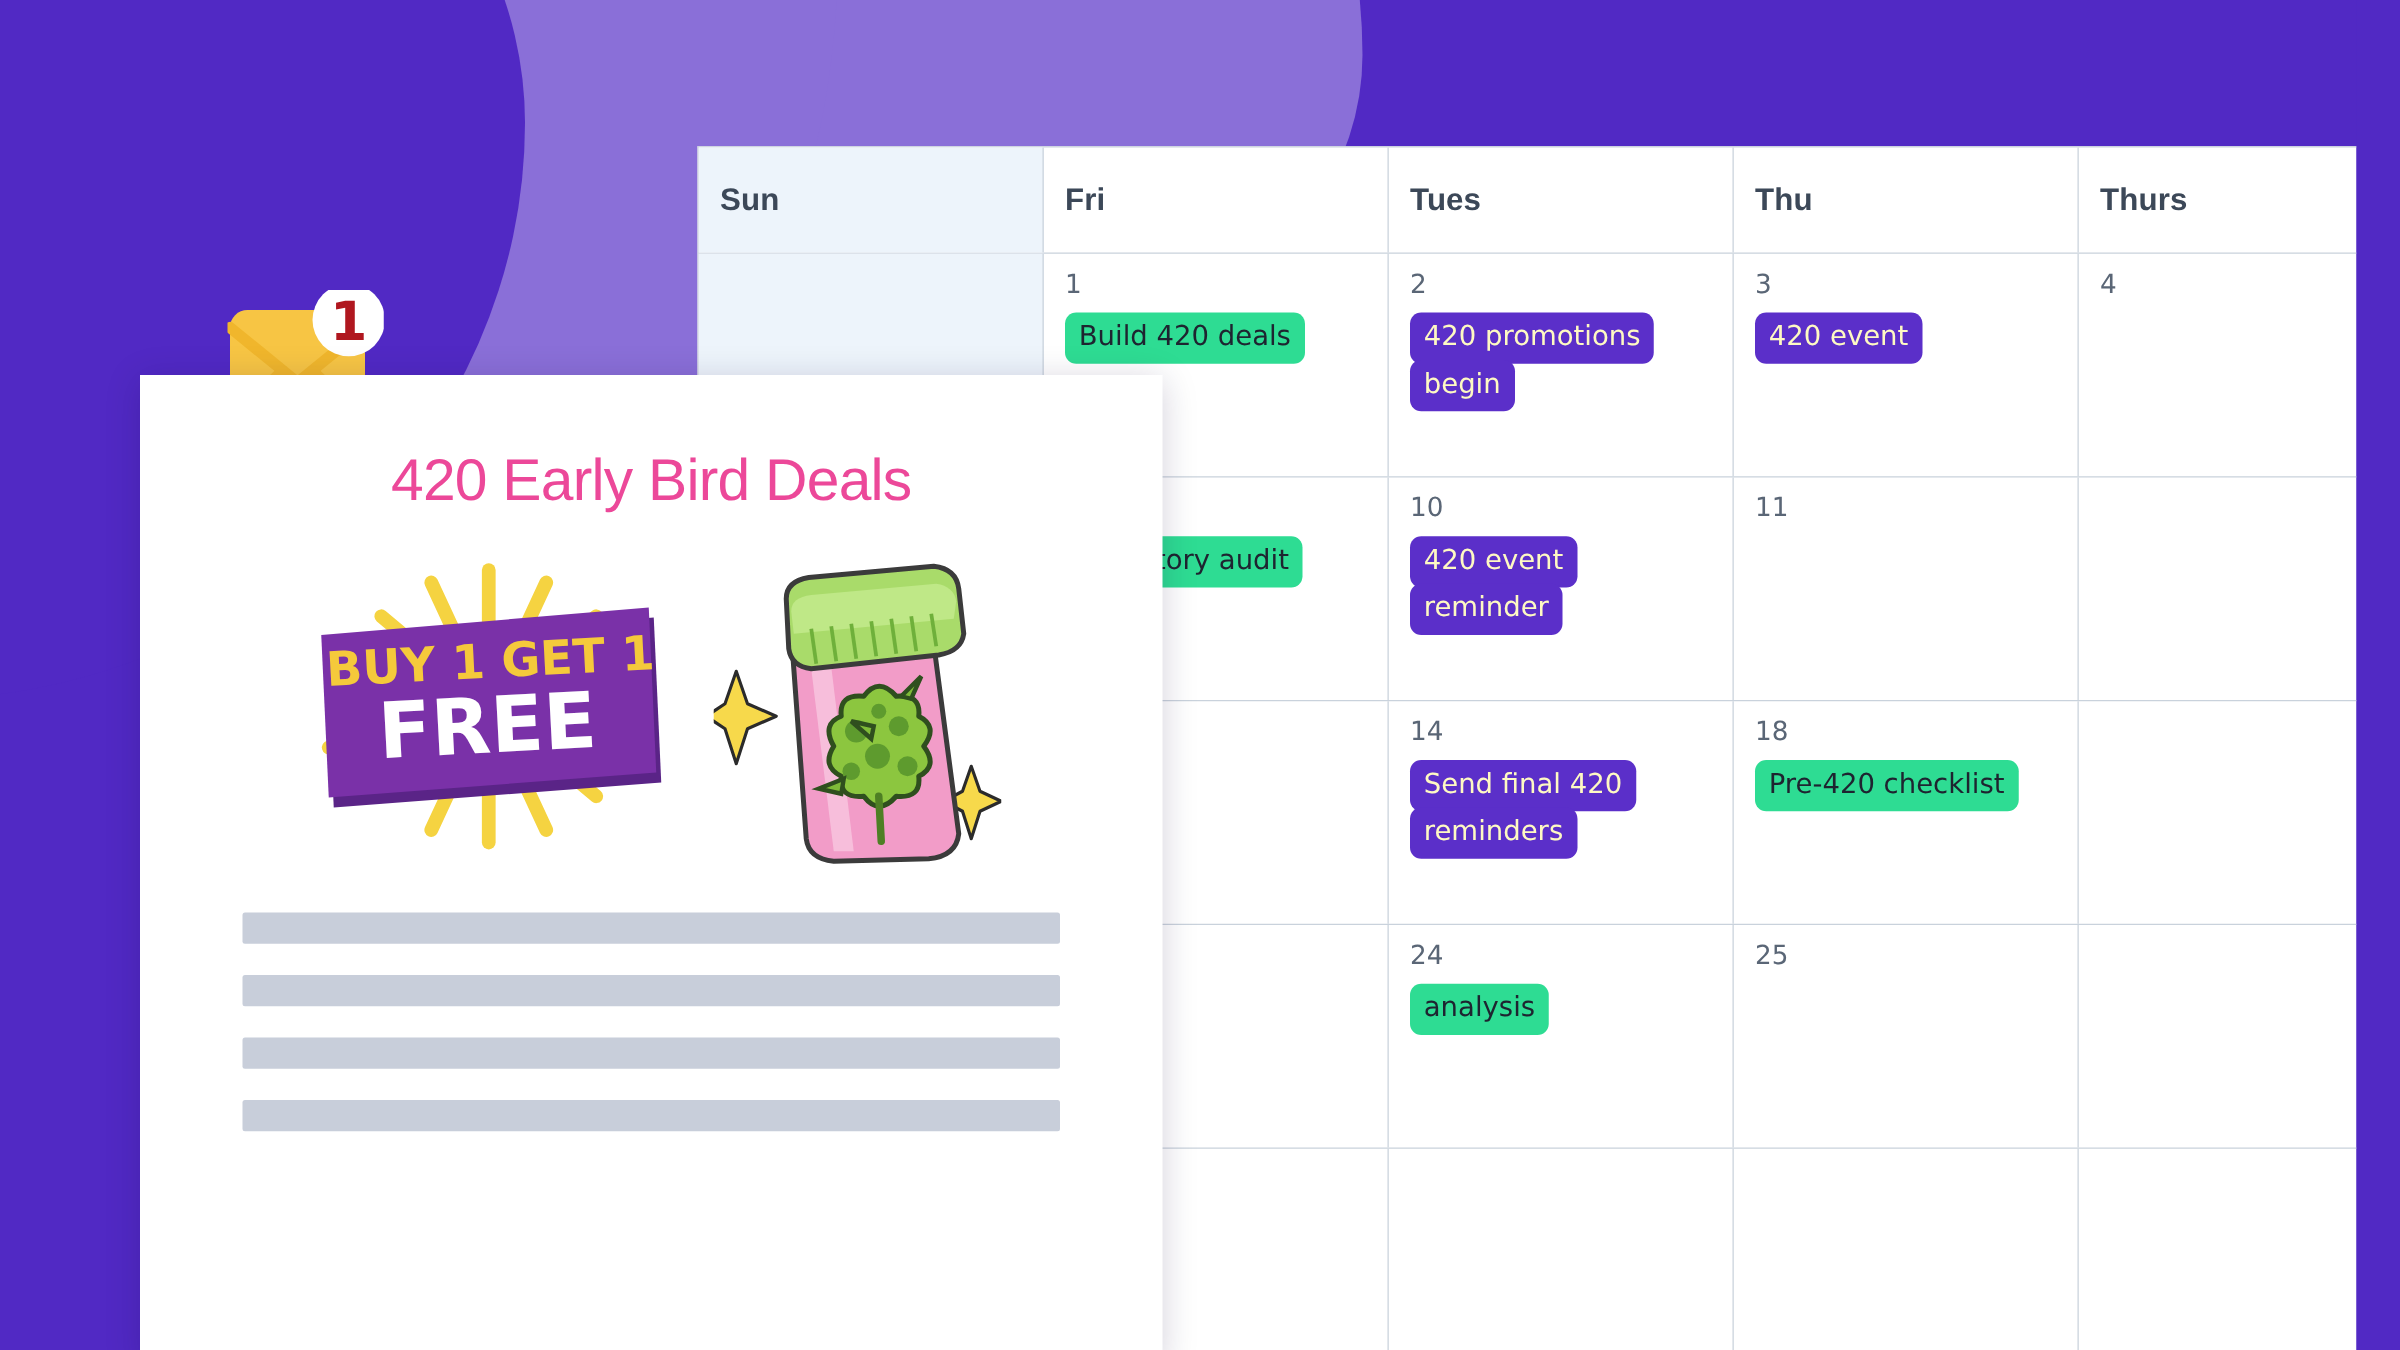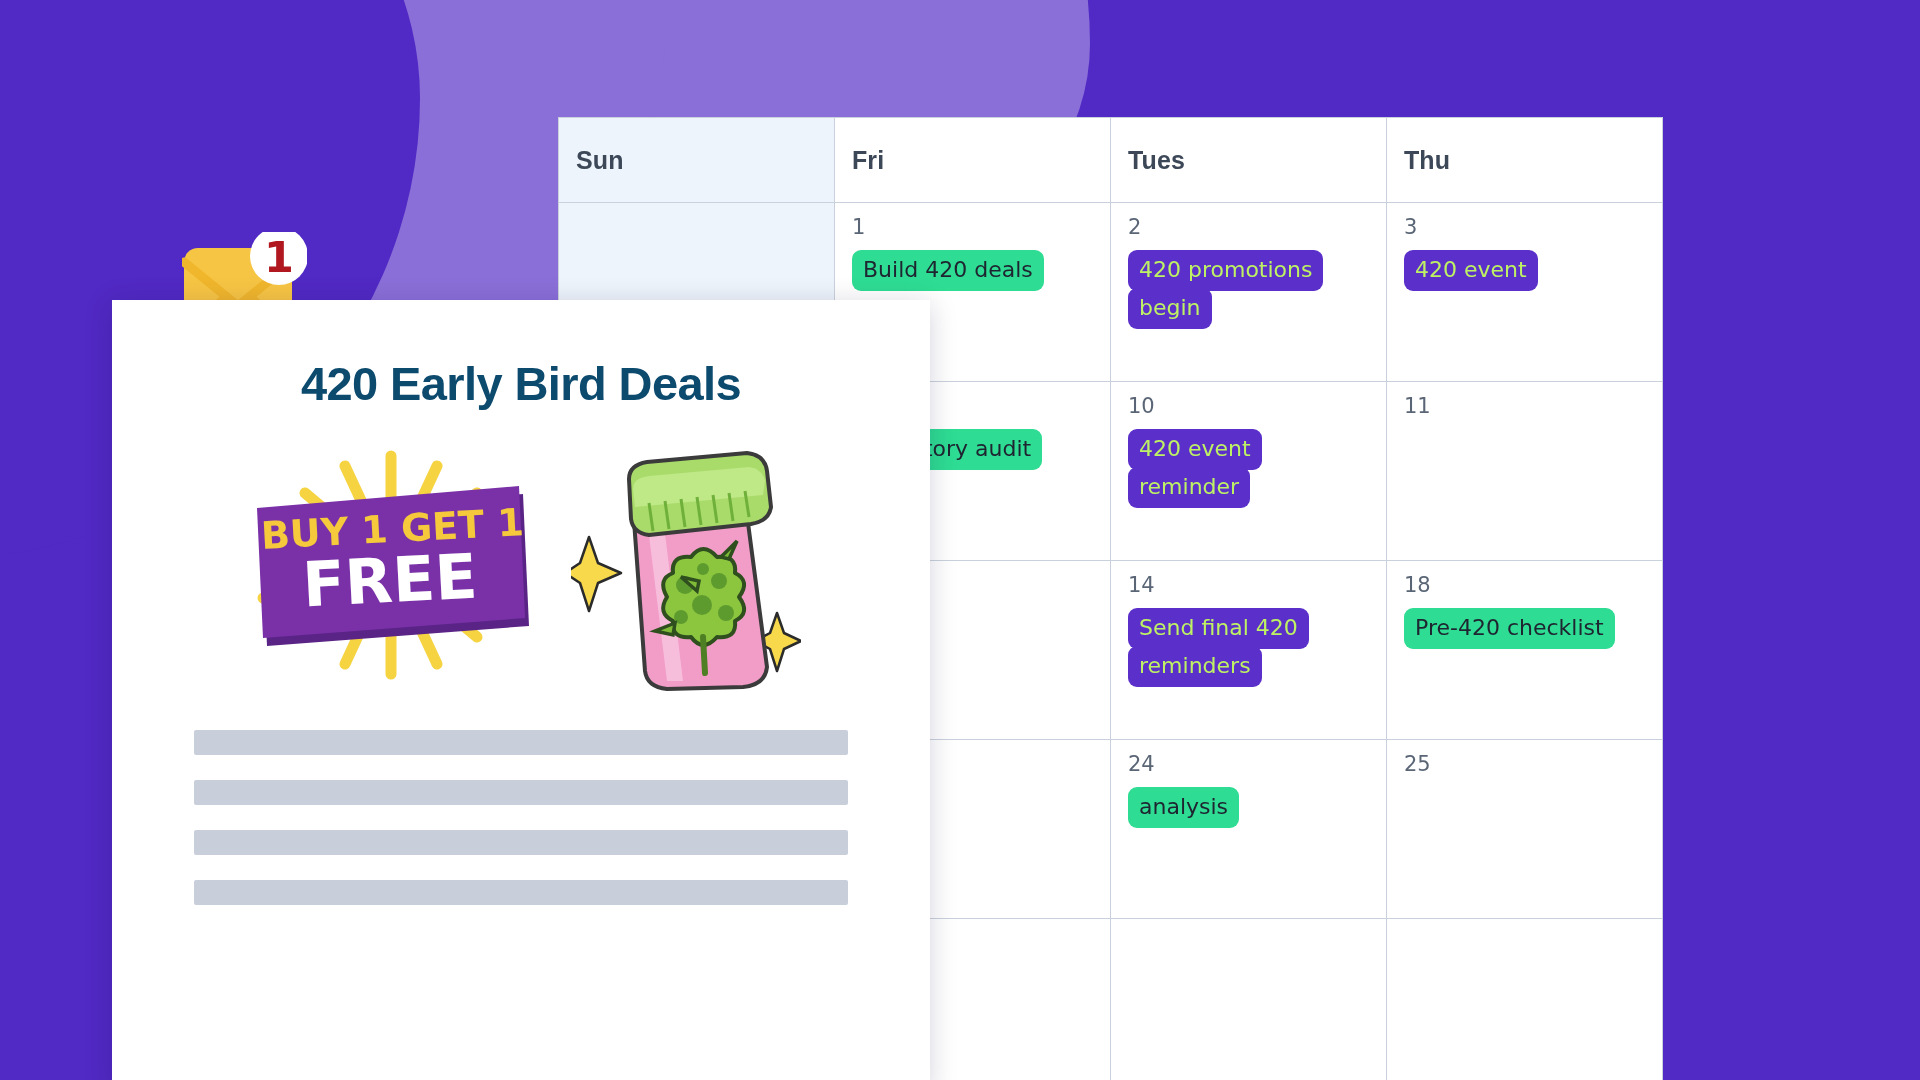--- a/index.html
+++ b/index.html
@@ -1,21 +1,21 @@
 <!DOCTYPE html>
 <html><head>
 <meta charset="utf-8">
 <style>
   html,body{margin:0;padding:0;}
   body{
     width:1920px;height:1080px;overflow:hidden;position:relative;
     background:#5129C4;
     font-family:"Liberation Sans","DejaVu Sans",sans-serif;
   }
-  #stage{position:absolute;inset:0;width:1663px;height:1080px;overflow:hidden;}
+  #stage{position:absolute;inset:0;width:1885px;height:1080px;overflow:hidden;}
 
   
   .bg-base{position:absolute;inset:0;background:#5129C4;}
   .blob-light{
     position:absolute;left:130px;top:-420px;width:960px;height:800px;
     background:#8A6FD8;
     border-radius:50% 50% 58% 42% / 62% 58% 42% 38%;
   }
   .blob-light-2{
     position:absolute;left:250px;top:-200px;width:420px;height:560px;
@@ -59,37 +59,37 @@
   .pill{display:block;margin-bottom:2px;}
   .frag{
     display:inline-block;
     font-size:22px;line-height:1.0;
     padding:9px 11px 10px 11px;
     border-radius:9px;
     white-space:nowrap;
     font-family:"DejaVu Sans","Liberation Sans",sans-serif;
   }
   .pill.green .frag{background:#2EDC93;color:#1E2430;}
-  .pill.purple .frag{background:#5B2FC9;color:#bef264;}
+  .pill.purple .frag{background:#5B2FC9;color:#fef9c3;}
   .pill .line{display:block;margin-top:-3px;}
   .pill .line:first-child{margin-top:12px;}
 
   
   .clip-left{overflow:hidden;}
 
   
   .flyer{
     position:absolute;left:112px;top:300px;width:818px;height:790px;
     background:#ffffff;
     box-shadow:0 4px 26px rgba(20,10,60,.18);
   }
   .flyer-title{
     margin:0;padding:0;
     text-align:center;
-    font-size:47px;font-weight:bold;color:#0c4a6e;
+    font-size:47px;font-weight:normal;color:#ec4899;
     letter-spacing:-.6px;
     position:absolute;left:0;right:0;top:56px;
   }
   .art-row{
     position:absolute;left:0;right:0;top:140px;height:250px;
     display:flex;align-items:center;justify-content:center;gap:30px;
   }
   .bogo{position:relative;width:300px;height:230px;}
   .jar-wrap{position:relative;width:230px;height:240px;}
 

